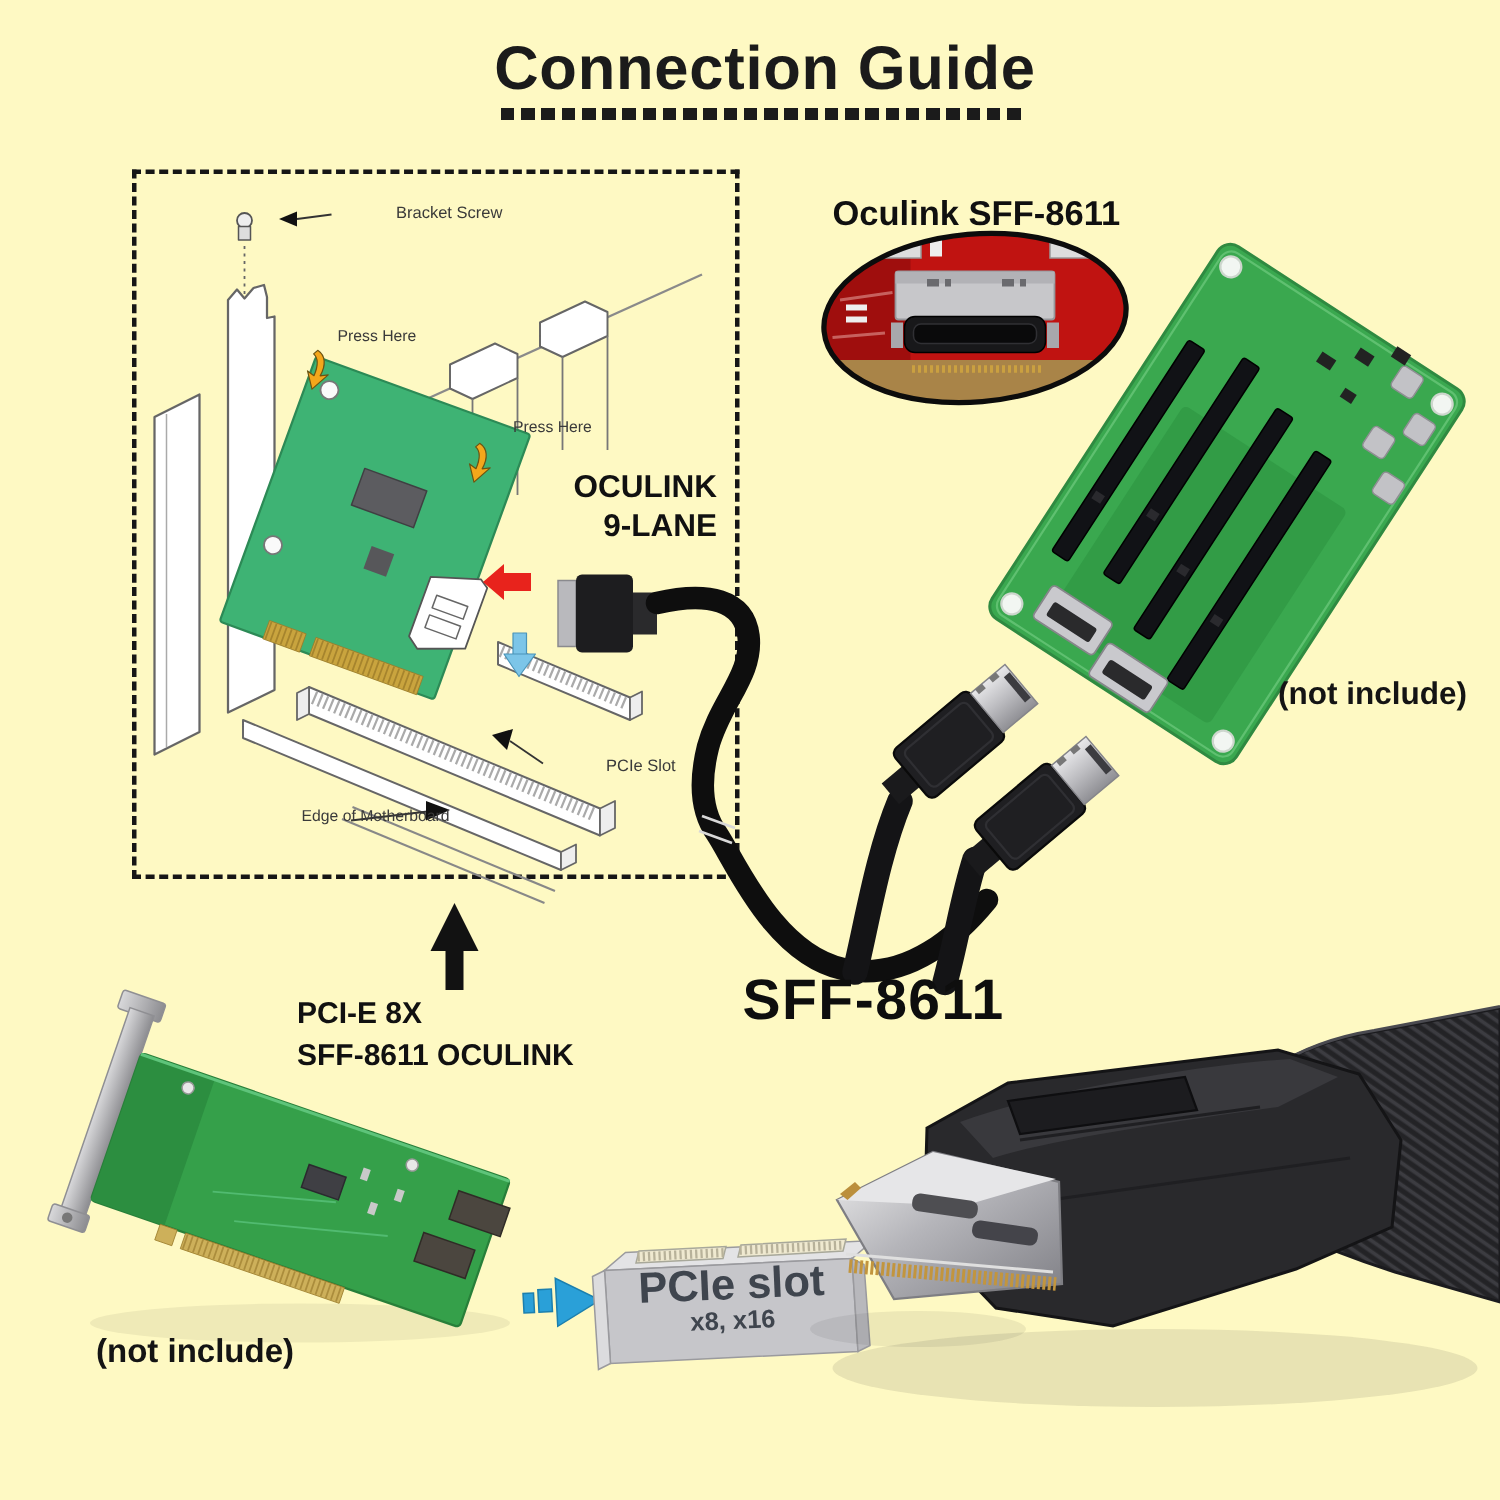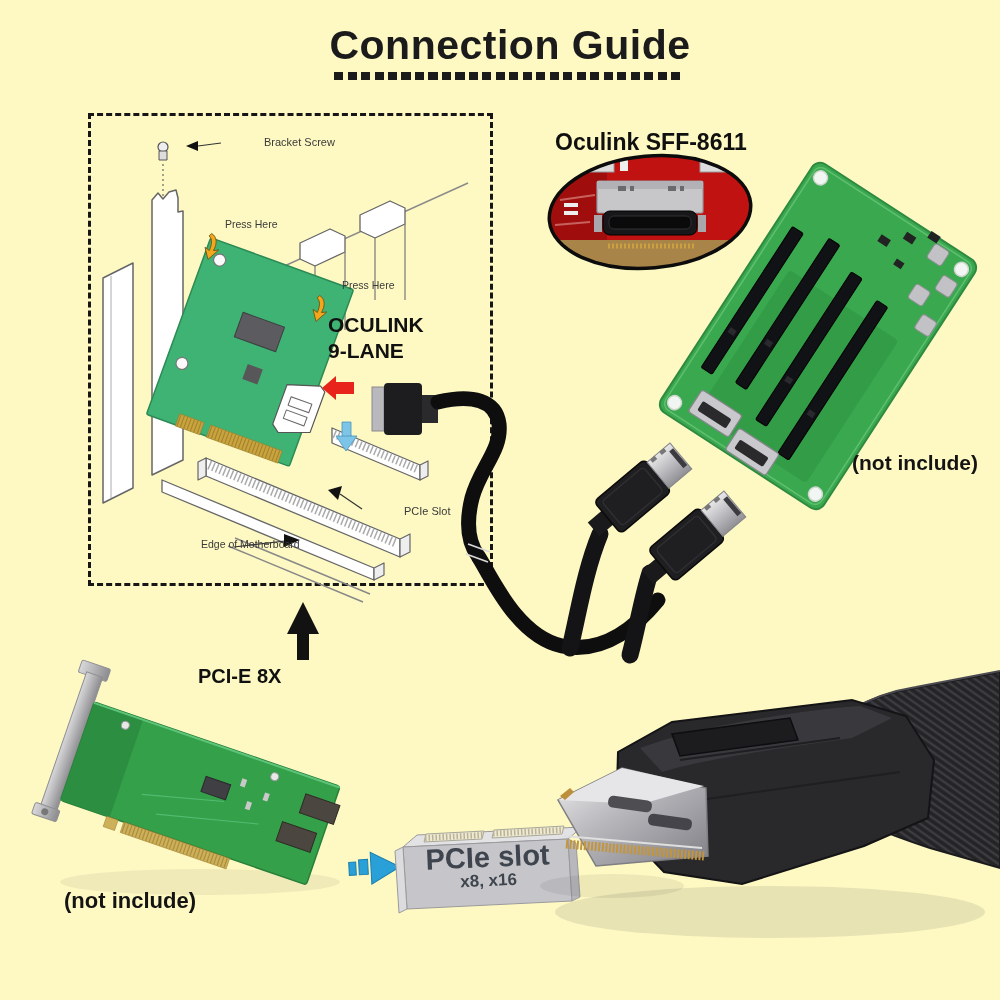--- a/index.html
+++ b/index.html
@@ -7,21 +7,21 @@
           font-family:"Liberation Sans",sans-serif;color:#1f1f1f;}
   .abs{position:absolute;}
   .title{left:300px;top:22px;width:420px;text-align:center;font-size:41px;font-weight:bold;
          color:#1b1b1b;letter-spacing:.5px;z-index:5;}
   .title-underline{left:334px;top:72px;width:350px;height:8px;z-index:5;
          background:repeating-linear-gradient(90deg,#1b1b1b 0 9px,transparent 9px 13.5px);}
   .dash-box{left:88px;top:113px;width:399px;height:467px;border:3px dashed #161616;z-index:1;}
   .art{left:0;top:0;z-index:2;}
   .lbl{z-index:6;}
   .diag-lbl{font-size:11px;color:#3a3a3a;white-space:nowrap;padding-left:40px;}
-  .oculane{left:328px;top:312px;width:150px;text-align:left;font-weight:bold;font-size:21px;
+  .oculane{left:328px;top:312px;width:150px;text-align:right;font-weight:bold;font-size:21px;
            line-height:1.25;color:#111;}
   .ocu-sff{left:555px;top:129px;font-size:23px;font-weight:bold;color:#101010;white-space:nowrap;}
   .notinc-board{left:852px;top:451px;font-size:21px;font-weight:bold;color:#141414;white-space:nowrap;}
   .sff-big{left:495px;top:646px;font-size:38px;font-weight:bold;color:#0e0e0e;letter-spacing:1px;white-space:nowrap;}
   .pcie8x{left:198px;top:662px;width:220px;text-align:left;font-weight:bold;font-size:20px;
           line-height:1.4;color:#111;}
   .notinc-card{left:64px;top:888px;font-size:22px;font-weight:bold;color:#141414;white-space:nowrap;}
   .slot-text{left:408px;top:843px;width:160px;text-align:center;color:#3f454e;
              transform:rotate(-2.5deg);z-index:6;}
   .slot-text .l1{font-size:29px;font-weight:bold;line-height:1;}
@@ -286,23 +286,25 @@
   <div class="abs lbl diag-lbl" style="left:364px;top:505px;">PCIe Slot</div>
   <div class="abs lbl diag-lbl" style="left:136px;top:538px;font-size:10.5px;margin-left:25px;">Edge of Motherboard</div>
 
   <div class="abs lbl oculane">
     <div>OCULINK</div>
     <div>9-LANE</div>
   </div>
 
   <div class="abs lbl ocu-sff">Oculink SFF-8611</div>
   <div class="abs lbl notinc-board">(not include)</div>
+  <div class="abs lbl sff-big">SFF-8611</div>
 
   <div class="abs lbl pcie8x">
     <div>PCI-E 8X</div>
+    <div>SFF-8611 OCULINK</div>
   </div>
 
   <div class="abs lbl notinc-card">(not include)</div>
 
   <div class="abs slot-text">
     <div class="l1">PCIe slot</div>
     <div class="l2">x8, x16</div>
   </div>
 
 </div>

